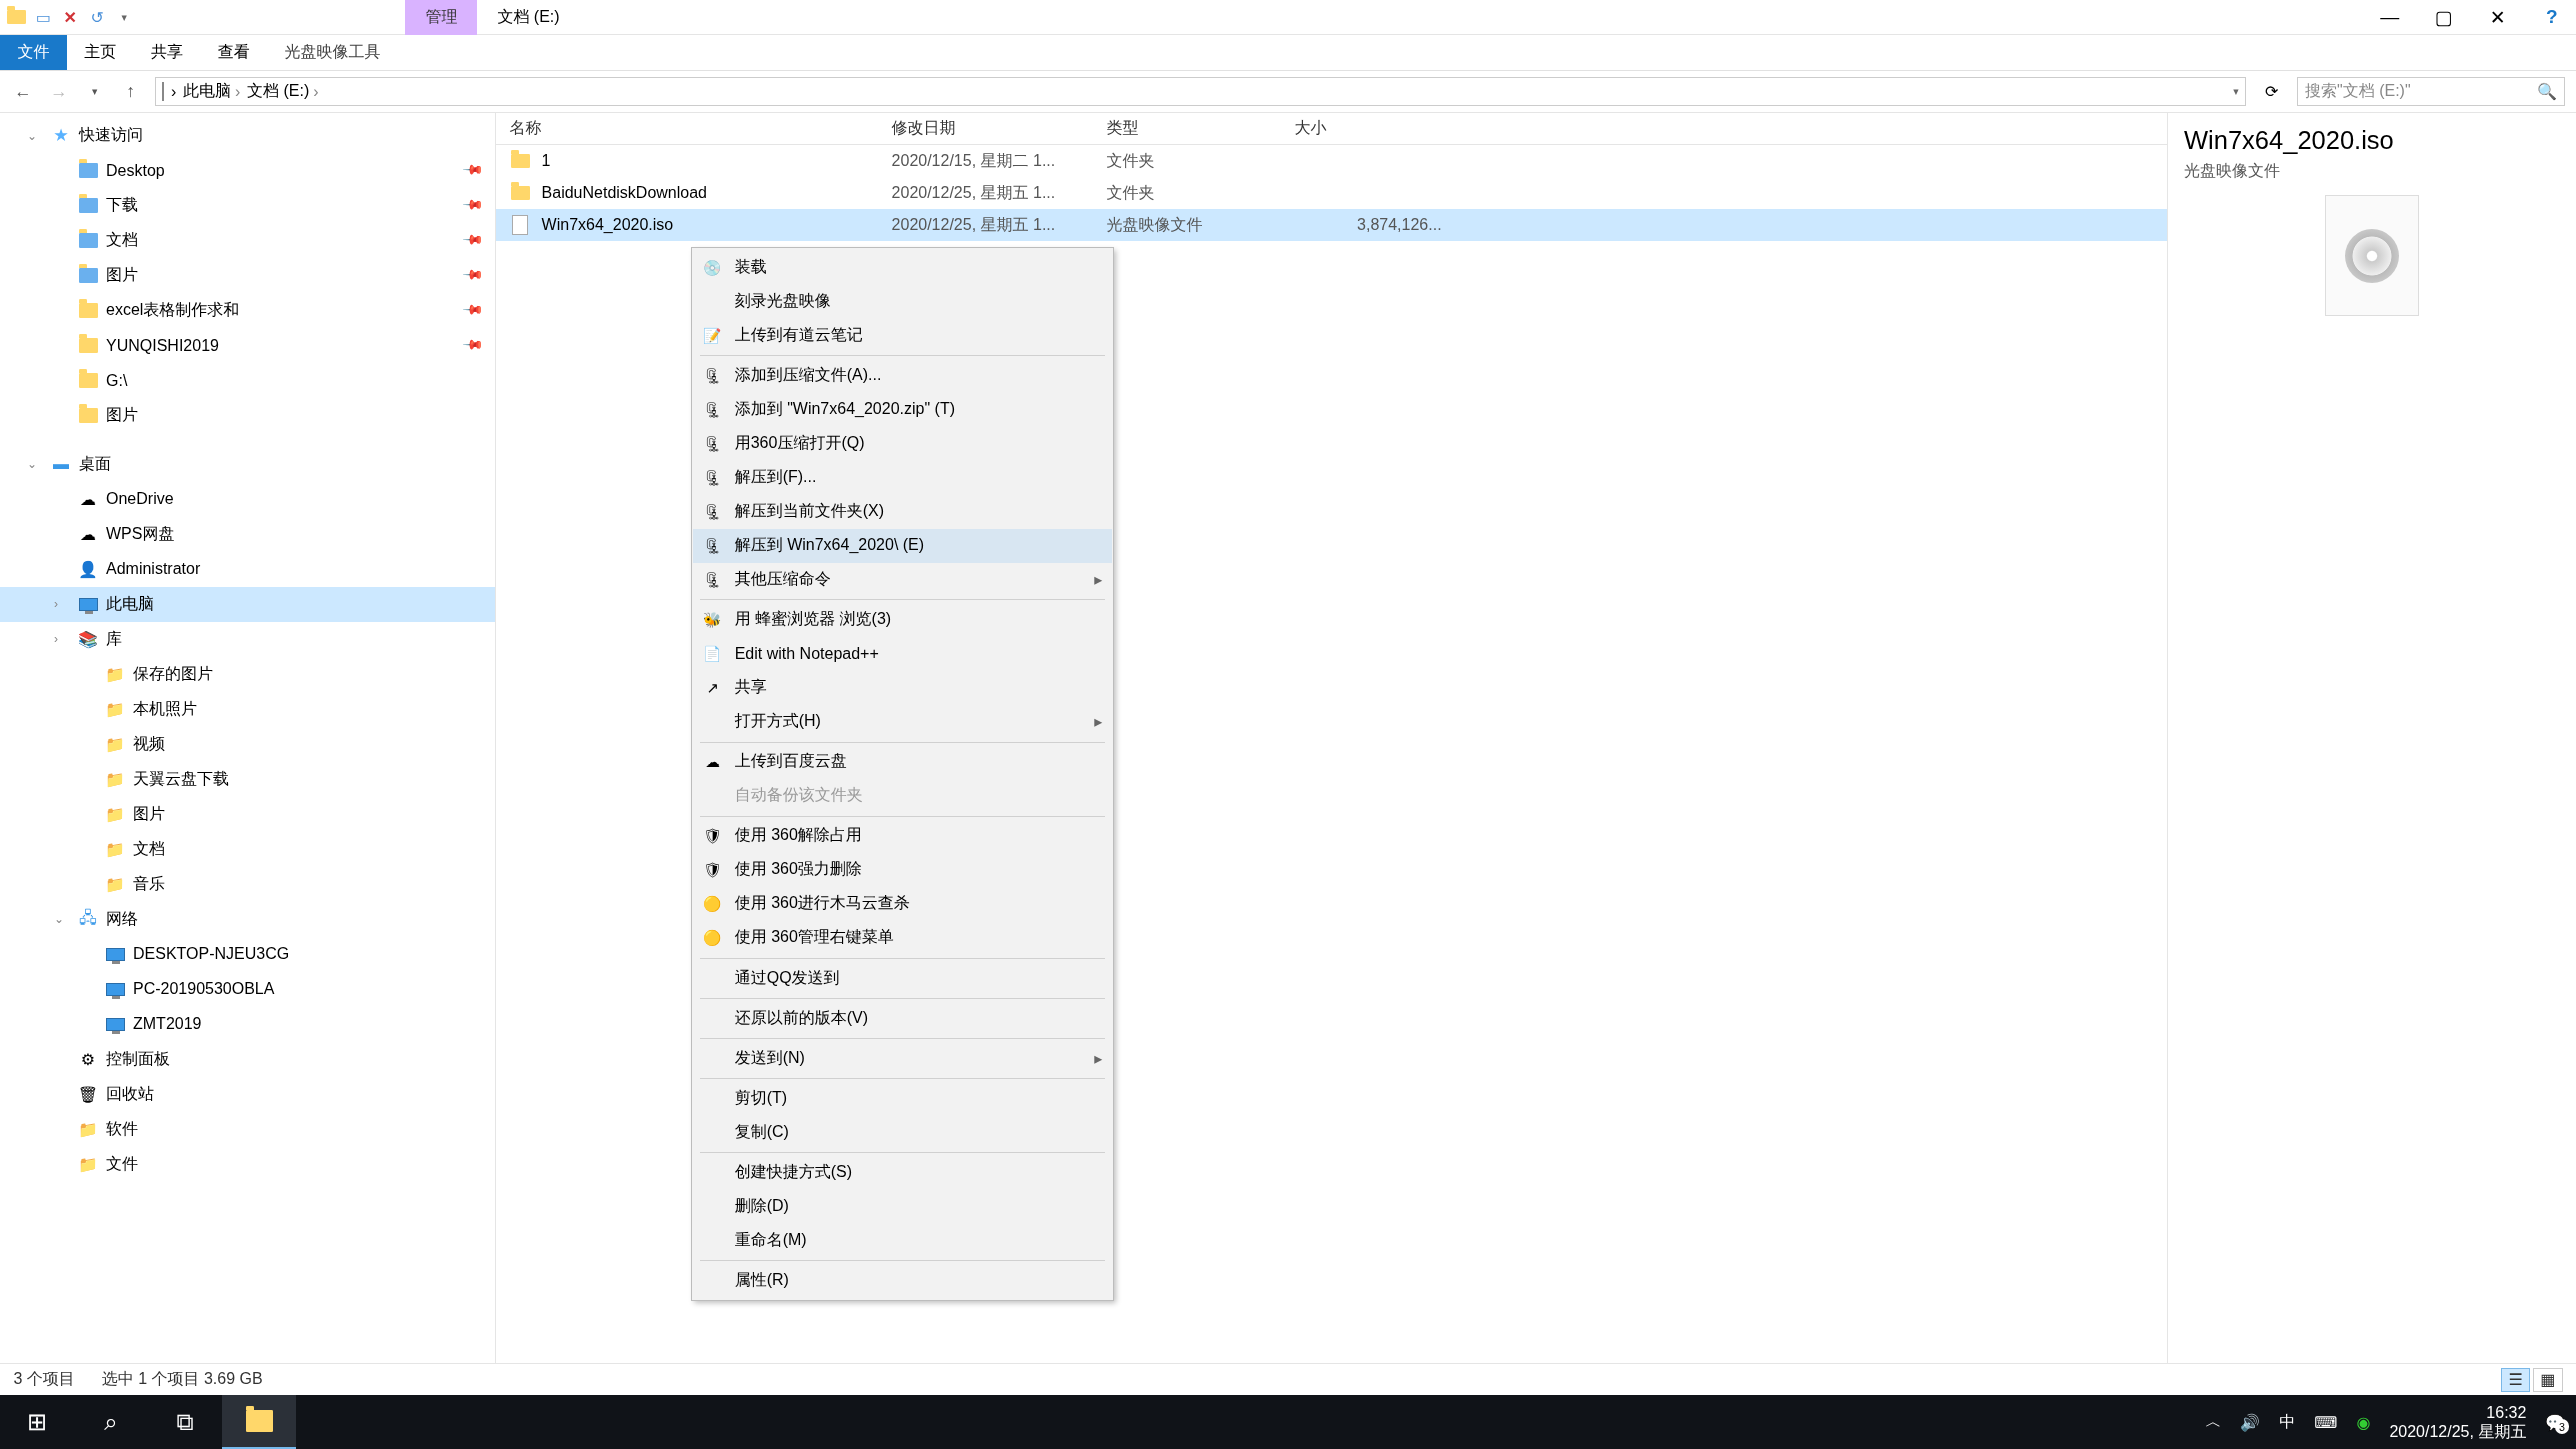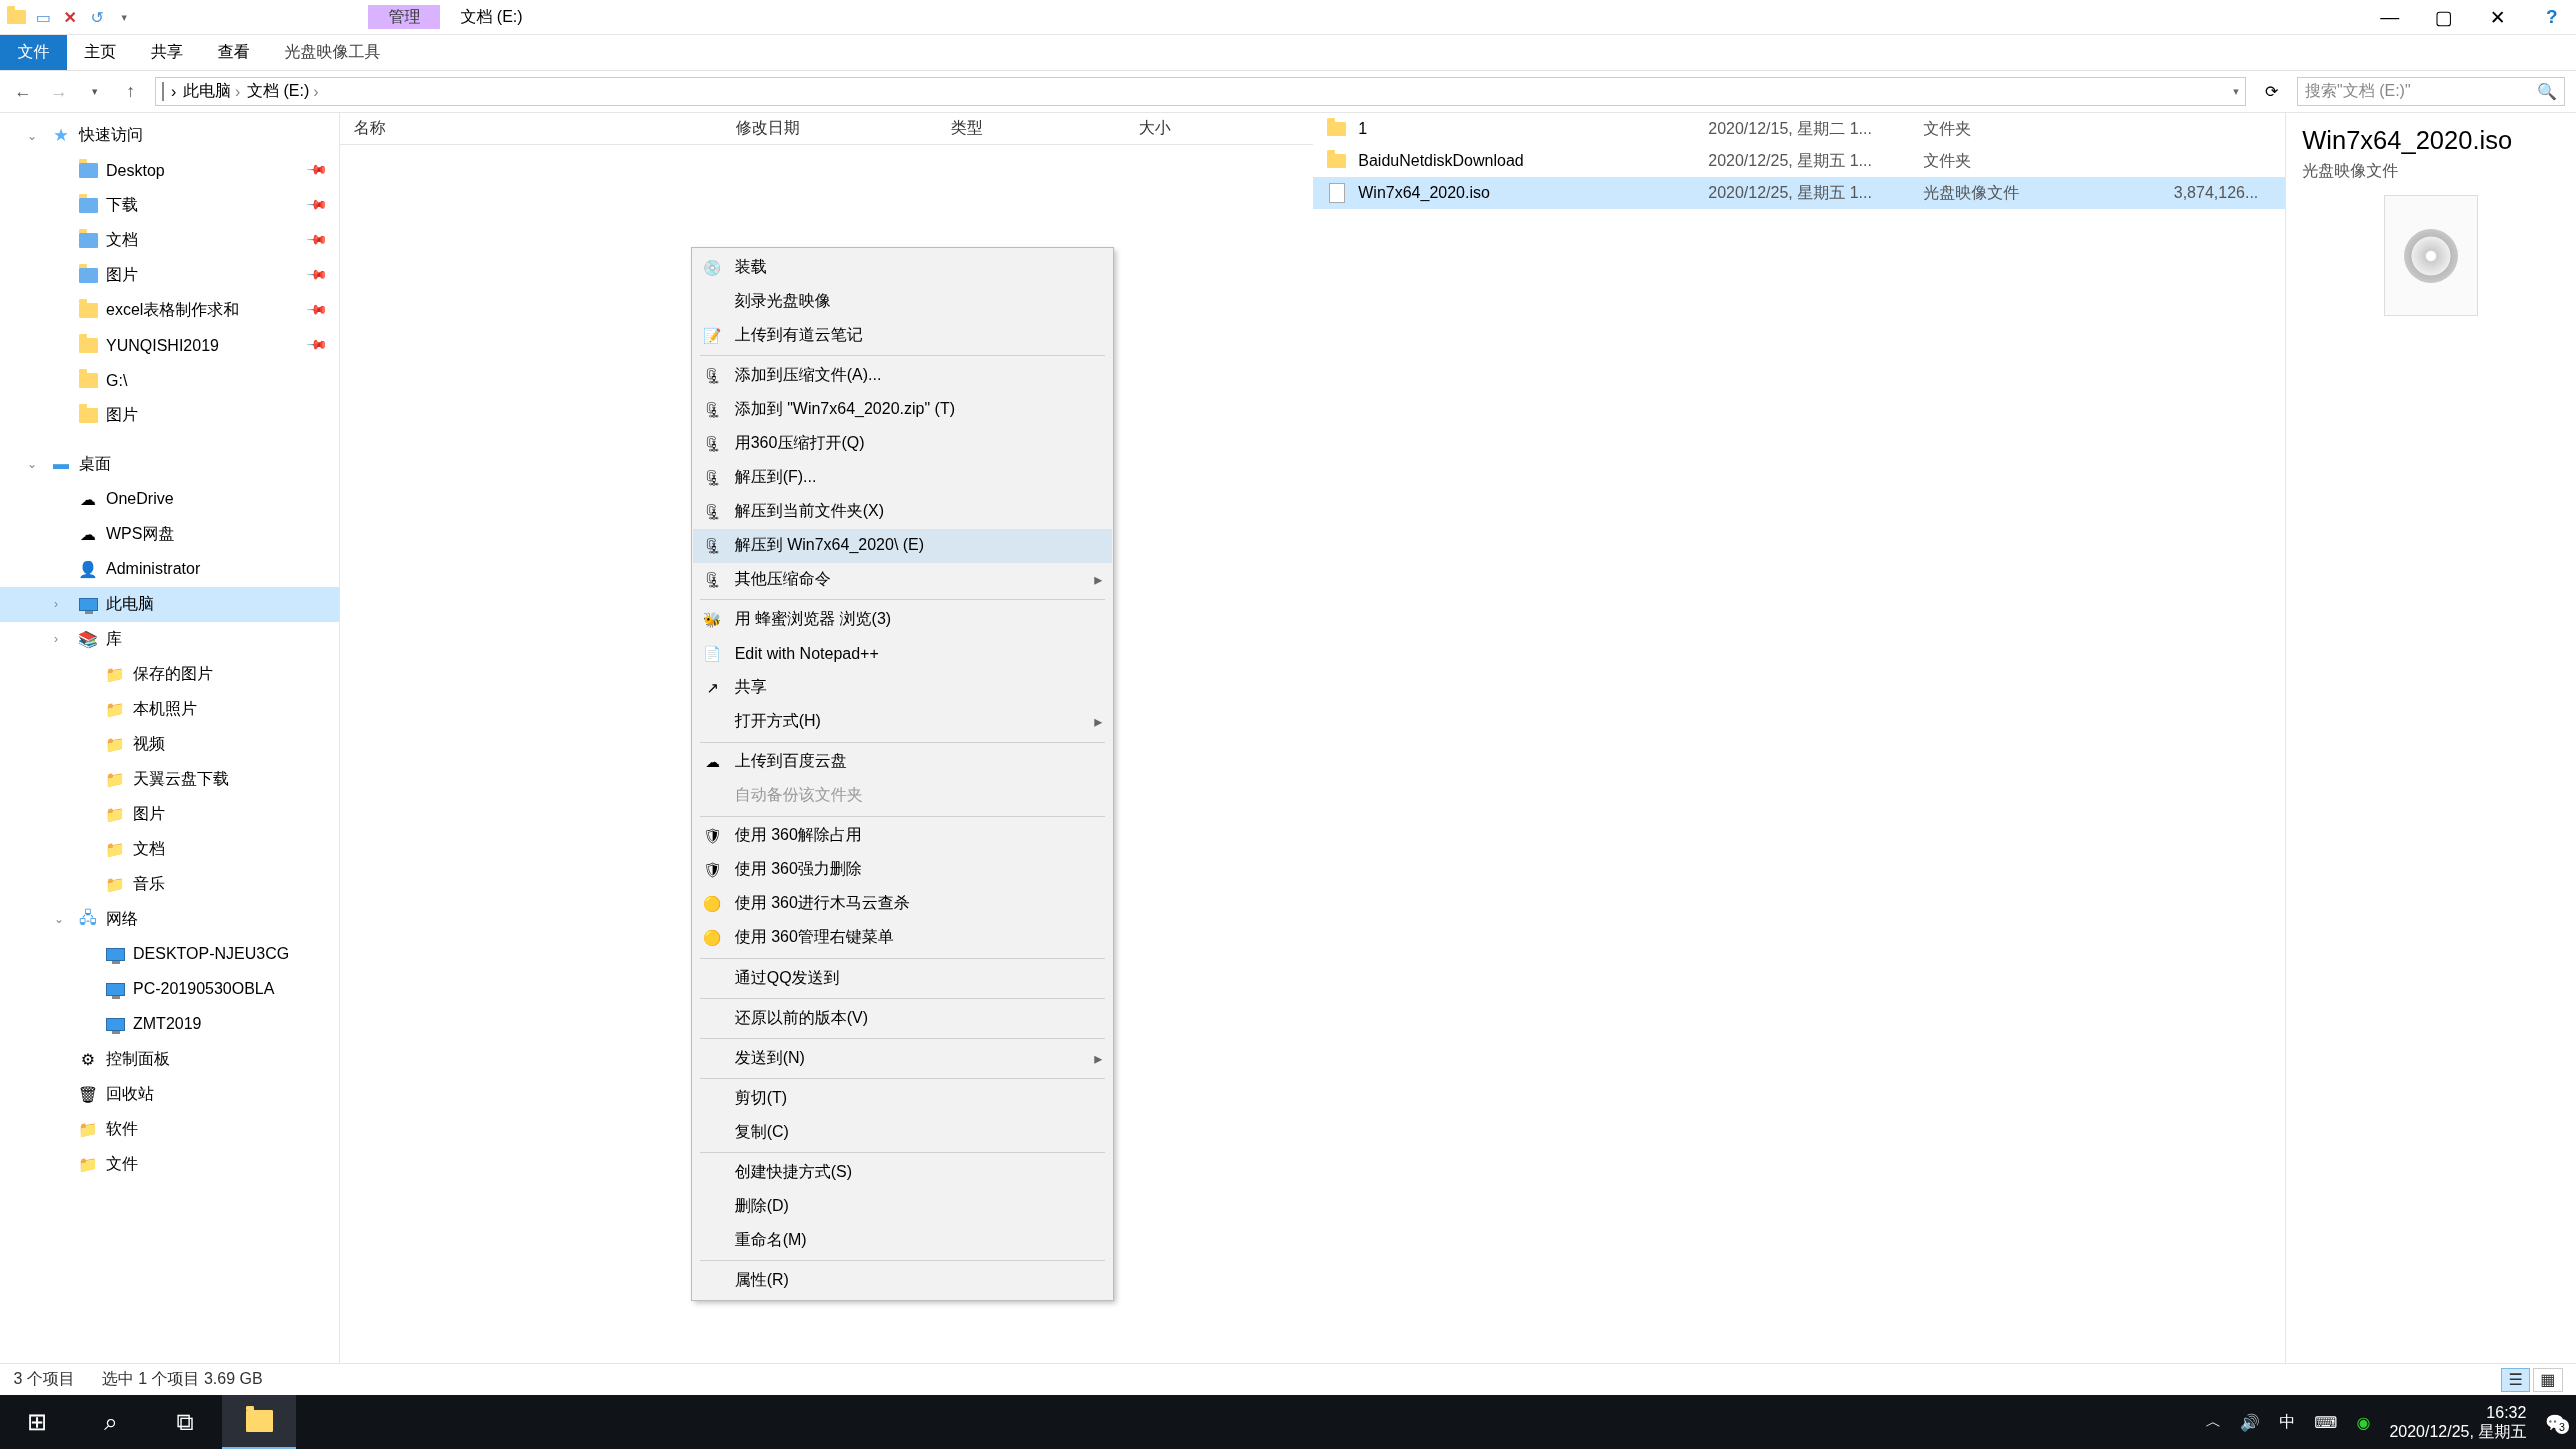--- a/index.html
+++ b/index.html
@@ -2,21 +2,21 @@
 <html><head>
 <meta charset="utf-8">
 <style>
 * { margin: 0; padding: 0; box-sizing: border-box; font-family: "Microsoft YaHei", "Segoe UI", sans-serif; font-size: 16px; }
 body { width: 2576px; height: 1449px; background: #fff; overflow: hidden; position: relative; }
 
 
 .titlebar { height: 35px; background: #fff; display: flex; align-items: center; border-bottom: 0.7px solid #e5e5e5; }
 .qat { display: flex; align-items: center; gap: 8px; padding: 0 6.7px; }
 .qat .ico { width: 19px; height: 19px; display: inline-flex; align-items: center; justify-content: center; }
-.tab-contextual { height: 24px; background: #d9b3ff; padding: 0 20px; display: flex; align-items: center; color: #333; }
+.tab-contextual { height: 35px; background: #d9b3ff; padding: 0 20px; display: flex; align-items: center; color: #333; margin-left: 37px; }
 .title-text { padding: 0 20px; color: #000; }
 .winctrl { margin-left: auto; display: flex; align-items: center; gap: 27px; padding-right: 10.7px; }
 .winctrl span { width: 27px; height: 27px; display: inline-flex; align-items: center; justify-content: center; font-size: 19px; }
 .help { color: #1979ca; font-weight: bold; }
 
 
 .ribbon { height: 36px; background: #fff; display: flex; align-items: stretch; border-bottom: 0.7px solid #e1e1e1; }
 .ribbon .tab { padding: 0 17.4px; display: flex; align-items: center; color: #000; }
 .ribbon .tab.active { background: #1979ca; color: #fff; }
 .ribbon .tab.tool { color: #404040; }
@@ -38,21 +38,21 @@
 .navtree { width: 496px; border-right: 0.7px solid #e5e5e5; overflow: auto; padding-top: 5.4px; }
 .tree-item { height: 35px; display: flex; align-items: center; padding-left: 27px; gap: 8px; }
 .tree-item.l2 { padding-left: 54px; }
 .tree-item.l3 { padding-left: 81px; }
 .tree-item .exp { width: 16px; color: #888; font-size: 12px; }
 .tree-item.selected { background: #cce8ff; }
 .tree-item .ico { width: 20px; height: 20px; display: inline-flex; align-items: center; justify-content: center; }
 .pin { margin-left: auto; margin-right: 13.4px; color: #888; transform: rotate(45deg); font-size: 13.4px; }
 
 
-.filelist { flex: 1; display: flex; flex-direction: row; position: relative; }
+.filelist { flex: 1; display: flex; flex-direction: column; position: relative; }
 .cols { height: 32px; display: flex; align-items: center; border-bottom: 0.7px solid #e5e5e5; color: #333; padding-left: 13.4px; }
 .col-name { width: 382px; }
 .col-date { width: 215px; }
 .col-type { width: 188px; }
 .col-size { width: 174px; }
 .row { height: 32px; display: flex; align-items: center; padding-left: 13.4px; }
 .row.selected { background: #cce8ff; }
 .row .ico { width: 21.5px; height: 21.5px; margin-right: 10.7px; display: inline-flex; align-items: center; justify-content: center; }
 .row .c-name { width: 350px; }
 .row .c-date { width: 215px; color: #555; }

